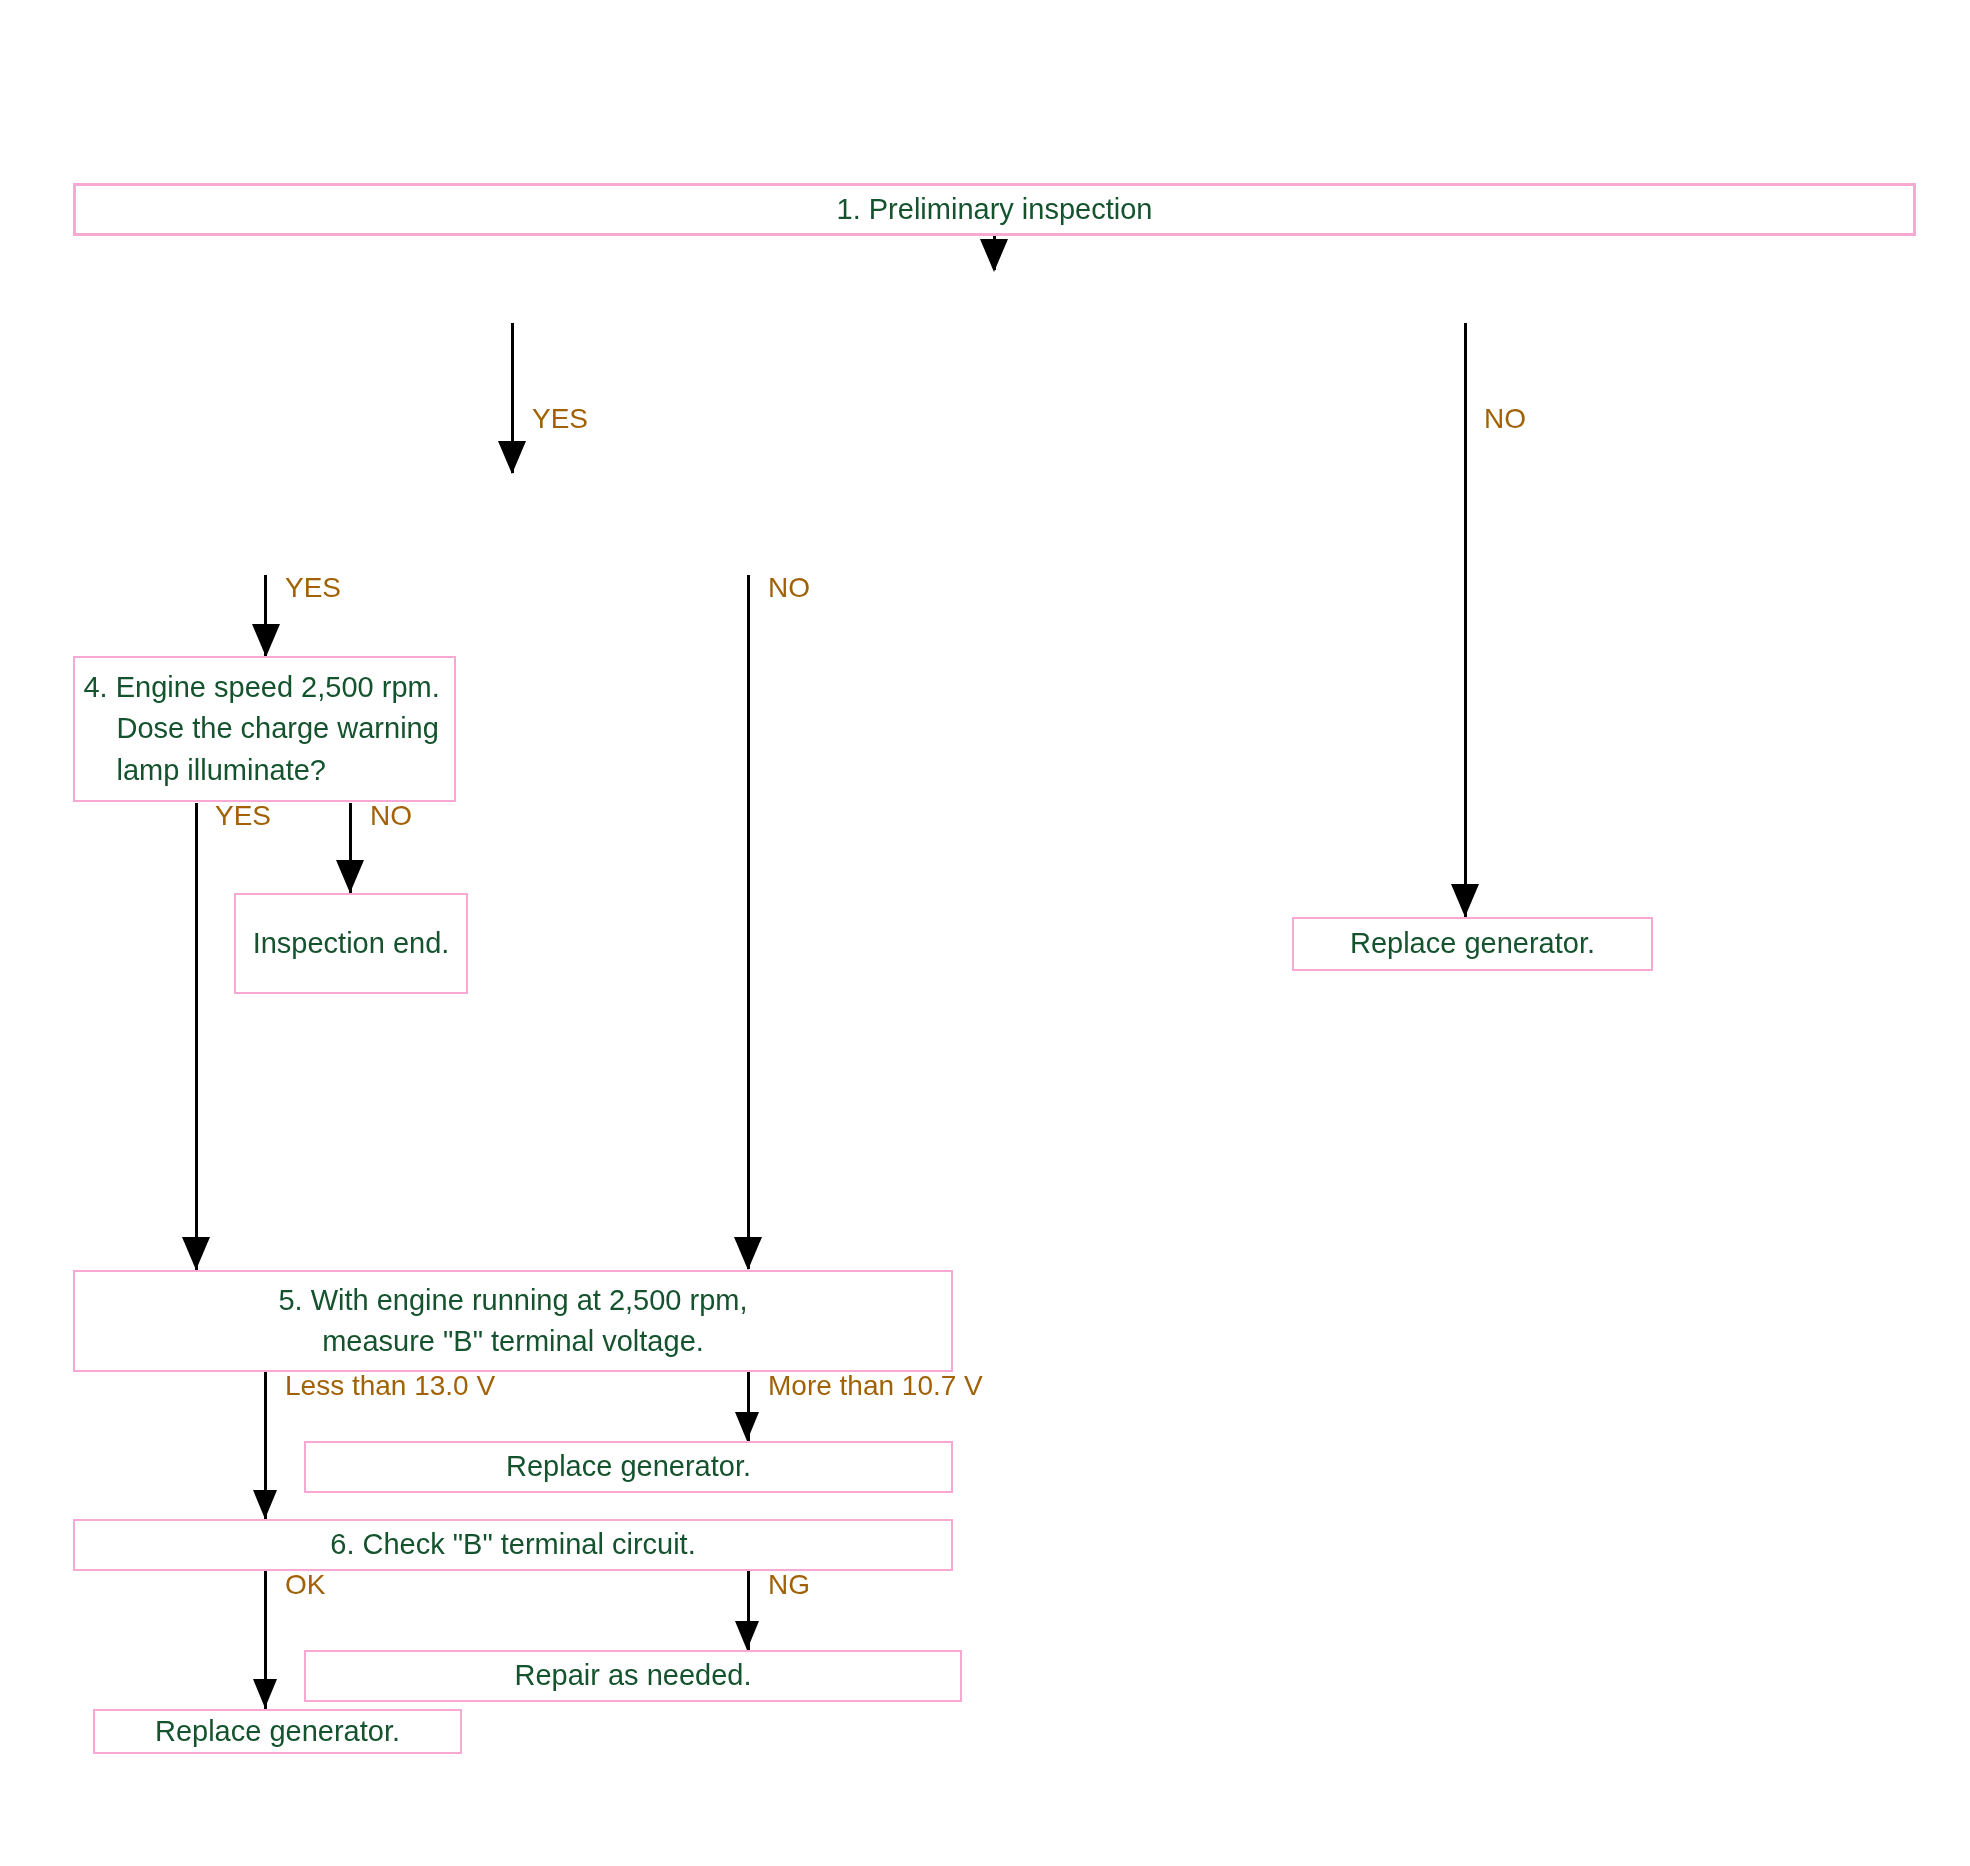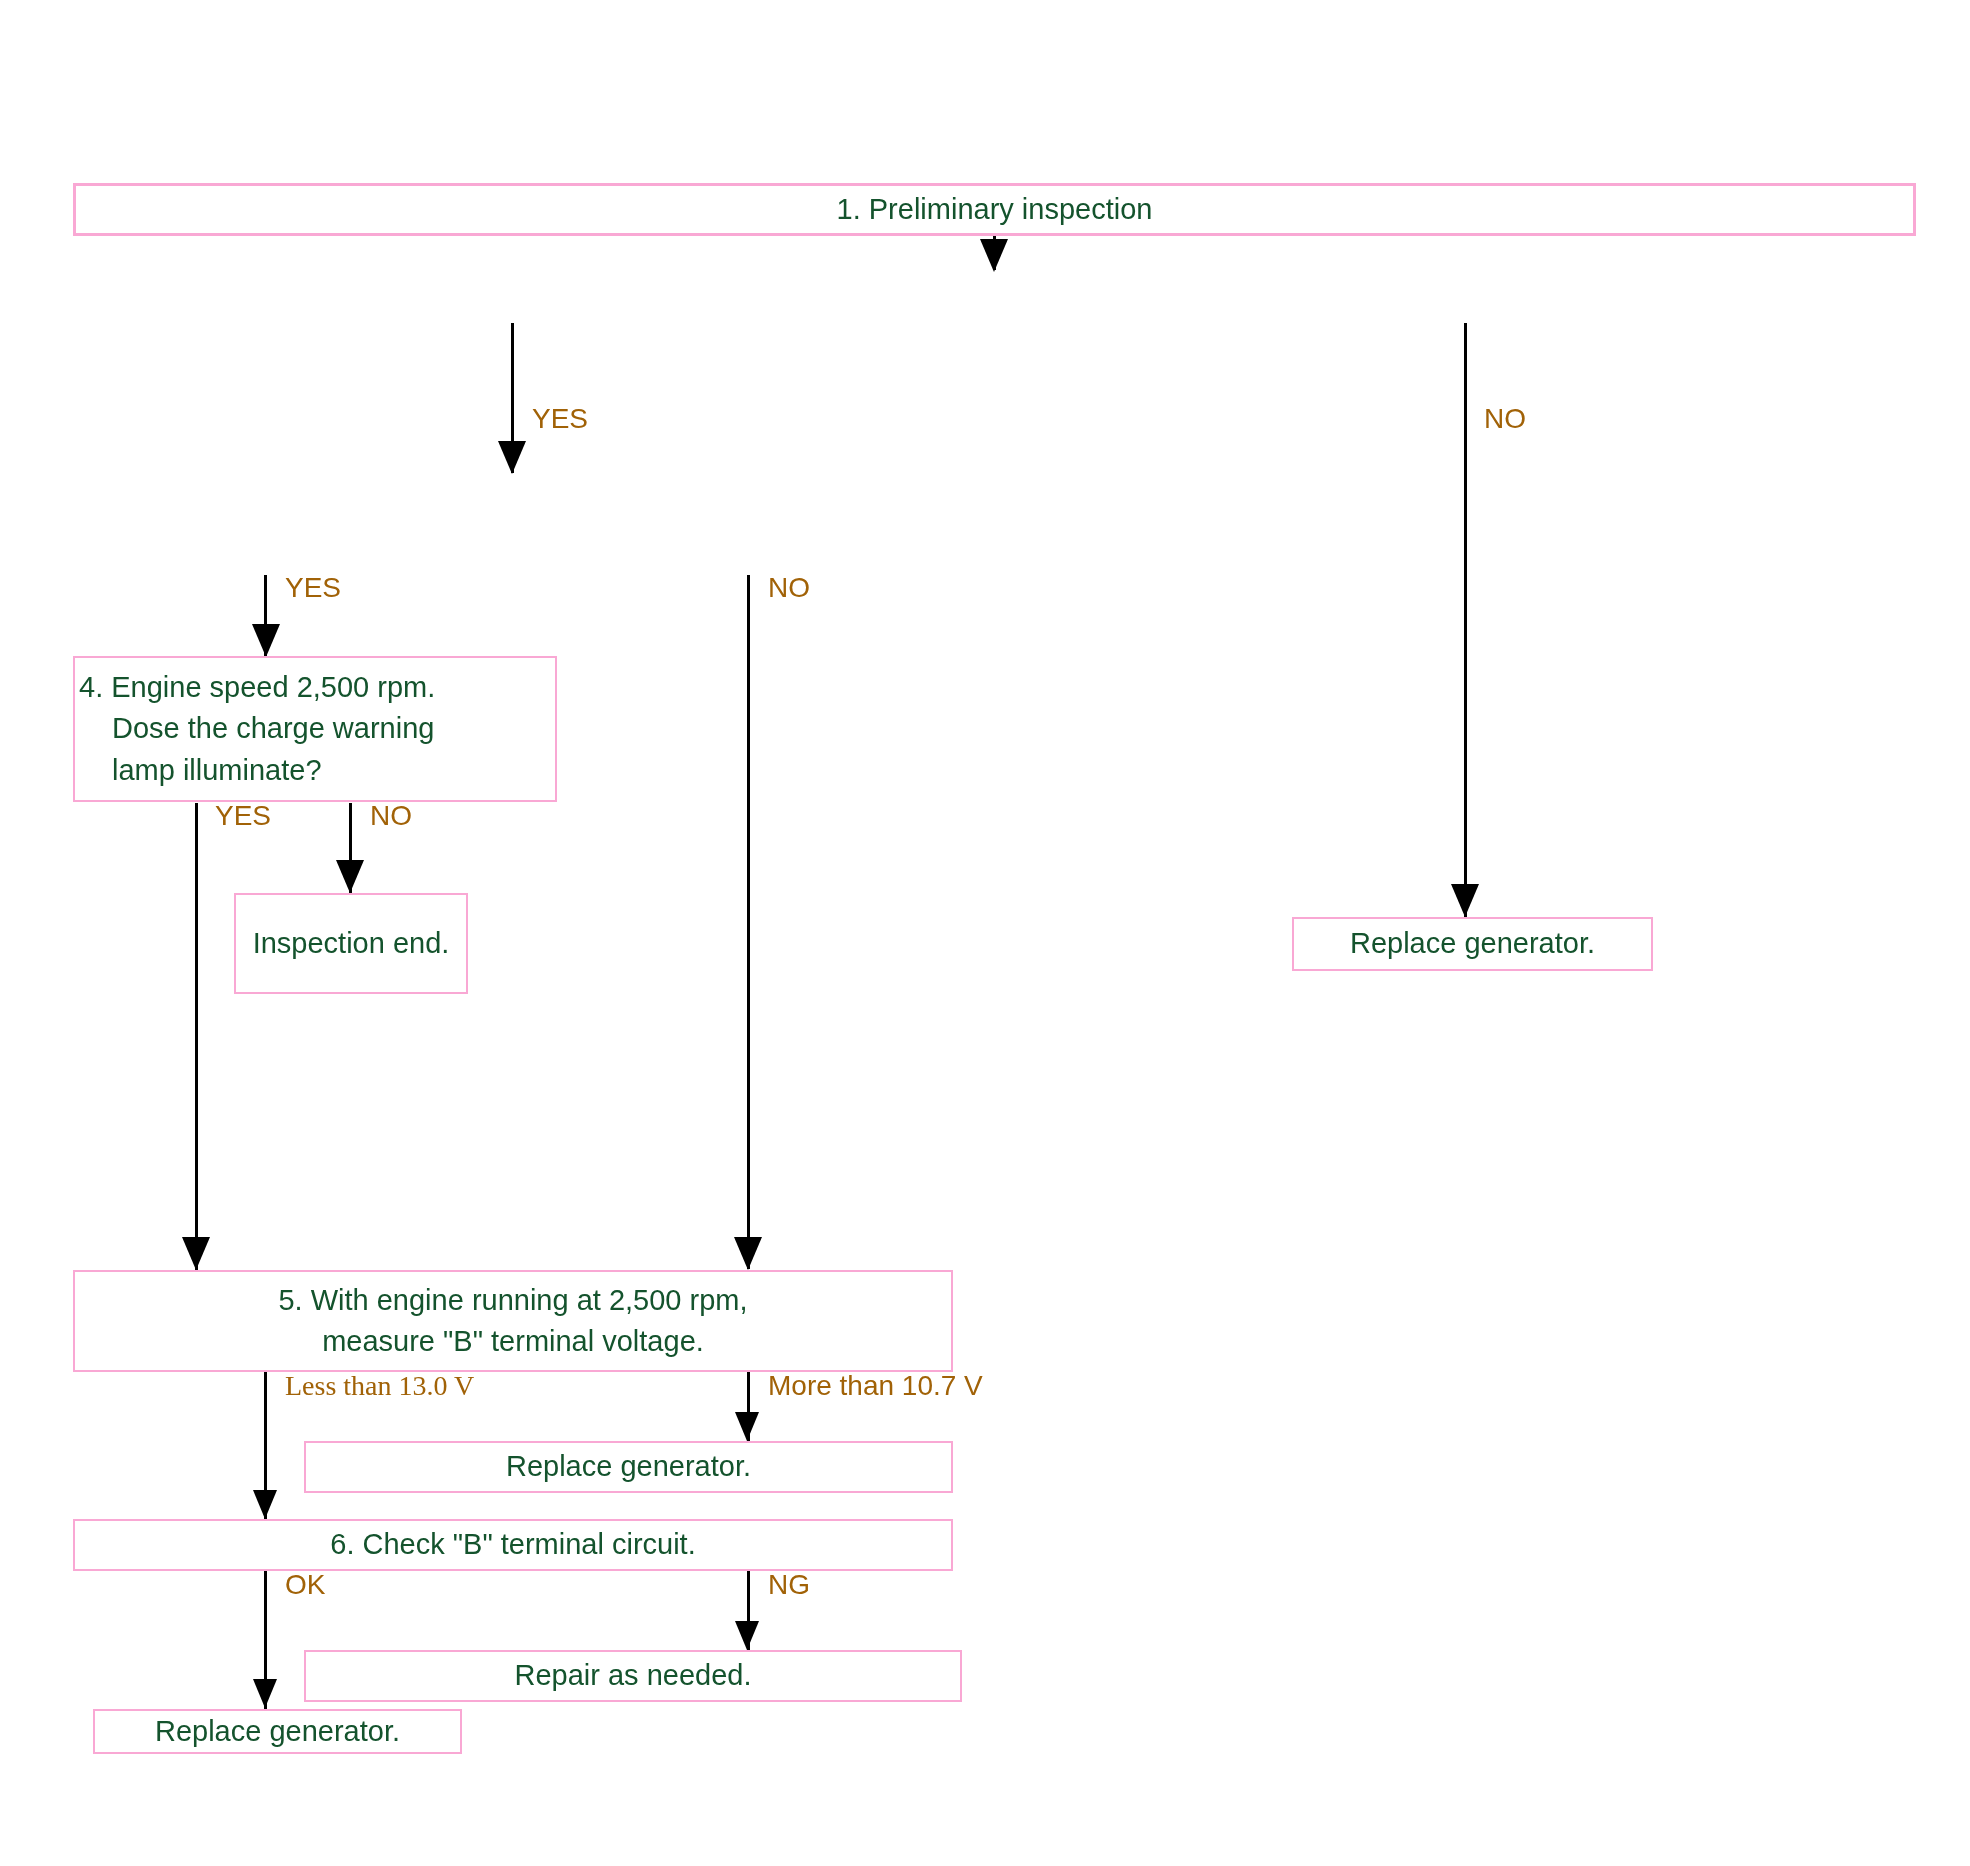--- a/index.html
+++ b/index.html
@@ -95,21 +95,21 @@
 
 
   <div class="vline" style="left:264px; top:575px; height:81px;"></div>
   <div class="arrowhead" style="left:252px; top:624px;"></div>
   <div class="edge-label" style="left:285px; top:574px;">YES</div>
 
   <div class="vline" style="left:747px; top:575px; height:694px;"></div>
   <div class="arrowhead" style="left:734px; top:1237px;"></div>
   <div class="edge-label" style="left:768px; top:574px;">NO</div>
 
-  <div class="node thin left-align" style="left:73px; top:656px; width:484px; height:146px; padding-left:4px;">
+  <div class="node thin left-align" style="left:73px; top:656px; width:383px; height:146px; padding-left:4px;justify-content:center;">
     <span class="txt" style="text-indent:-33px; padding-left:33px;">4. Engine speed 2,500 rpm.
    Dose the charge warning
    lamp illuminate?</span>
   </div>
 
   <div class="vline" style="left:195px; top:803px; height:467px;"></div>
   <div class="arrowhead" style="left:182px; top:1237px;"></div>
   <div class="edge-label" style="left:215px; top:802px;">YES</div>
 
   <div class="vline" style="left:349px; top:803px; height:91px;"></div>
@@ -124,21 +124,21 @@
     <span class="txt">Replace generator.</span>
   </div>
 
   <div class="node thin" style="left:73px; top:1270px; width:880px; height:102px;">
     <span class="txt">5. With engine running at 2,500 rpm,
 measure "B" terminal voltage.</span>
   </div>
 
   <div class="vline" style="left:264px; top:1372px; height:147px;"></div>
   <div class="arrowhead small" style="left:253px; top:1490px;"></div>
-  <div class="edge-label" style="left:285px; top:1372px;font-family:Liberation Serif, serif;">Less than 13.0 V</div>
+  <div class="edge-label" style="left:285px; top:1372px;">Less than 13.0 V</div>
 
   <div class="vline" style="left:747px; top:1372px; height:69px;"></div>
   <div class="arrowhead small" style="left:735px; top:1412px;"></div>
   <div class="edge-label" style="left:768px; top:1372px;">More than 10.7 V</div>
 
   <div class="node thin" style="left:304px; top:1441px; width:649px; height:52px;">
     <span class="txt">Replace generator.</span>
   </div>
 
   <div class="node thin" style="left:73px; top:1519px; width:880px; height:52px;">

